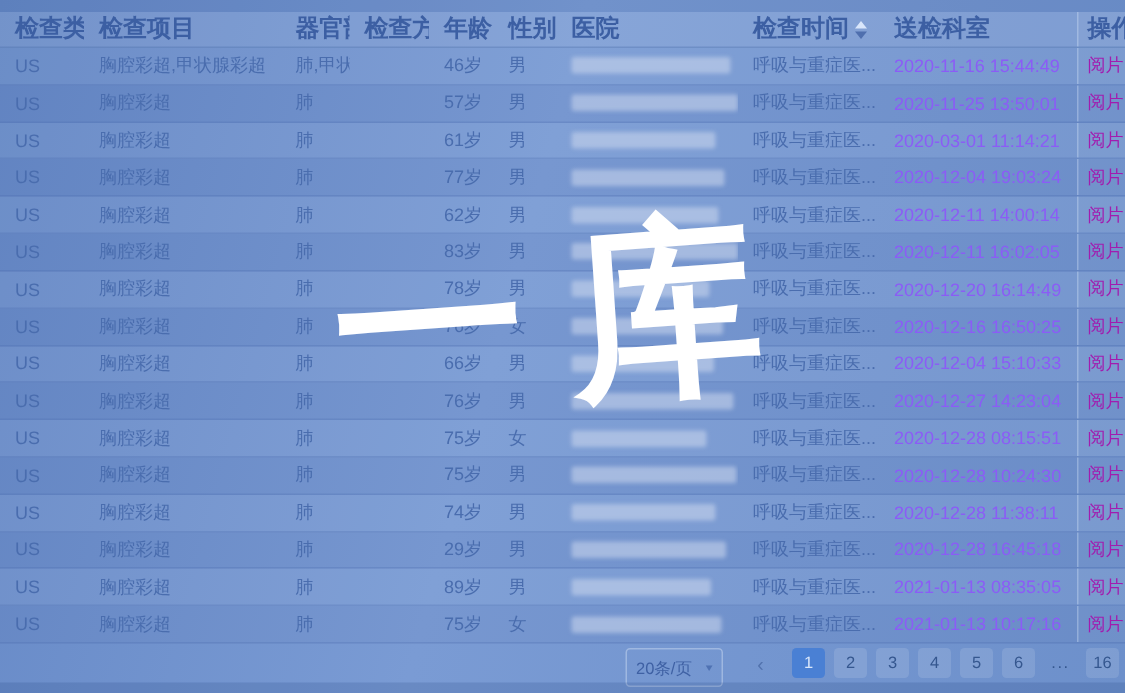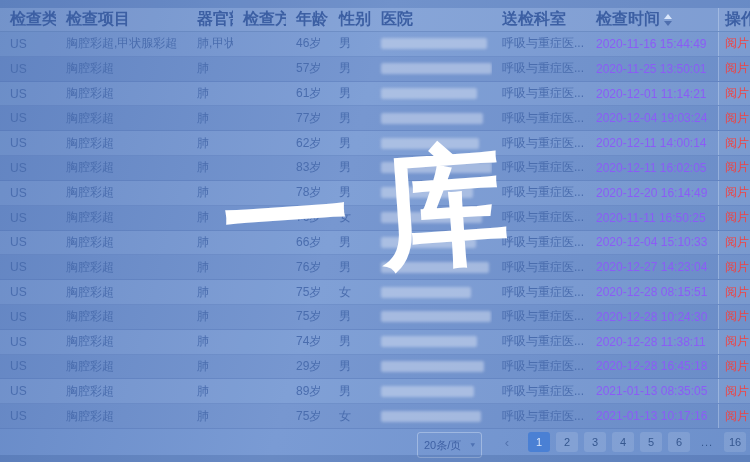--- a/index.html
+++ b/index.html
@@ -33,21 +33,21 @@
   .row:nth-child(odd){background:rgba(255,255,255,0.05);}
   .row:nth-child(even){background:rgba(20,45,95,0.03);}
   .cell{
     padding-left:10px;font-size:12px;color:#4a6dae;
     white-space:nowrap;overflow:hidden;text-overflow:ellipsis;
     display:flex;align-items:center;height:100%;
   }
   .cell.time{color:#8b5cf6;}
   .cell.action-col{padding-left:6px;}
   .action-col{border-left:1px solid rgba(215,230,250,0.35);background:rgba(255,255,255,0.04);}
-  .link{color:#ef4444;cursor:pointer;}
+  .link{color:#a21caf;cursor:pointer;}
   .redacted{
     height:11px;border-radius:2px;background:rgba(205,216,238,0.55);
     filter:blur(1.5px);
   }
 
   .watermark{
     position:absolute;left:222px;top:148px;z-index:5;
     font-size:128px;font-weight:900;color:#ffffff;line-height:1;
     letter-spacing:30px;transform:rotate(-4deg);
     font-family:"Liberation Sans","DejaVu Sans",sans-serif;
@@ -85,28 +85,28 @@
 
 <div class="table">
   <div class="grid-row header-row">
     <div class="hcell">检查类型</div>
     <div class="hcell">检查项目</div>
     <div class="hcell">器官部位</div>
     <div class="hcell">检查方法</div>
     <div class="hcell">年龄</div>
     <div class="hcell">性别</div>
     <div class="hcell">医院</div>
-    <div class="hcell">送检科室</div>
     <div class="hcell">
       <span>检查时间</span>
       <span class="sort-caret">
         <span class="up"></span>
           <span class="down"></span>
       </span>
     </div>
+    <div class="hcell">送检科室</div>
     <div class="hcell action-col">操作</div>
   </div>
   <div class="rows">
   <div class="grid-row row">
     <div class="cell">US</div>
     <div class="cell">胸腔彩超,甲状腺彩超</div>
     <div class="cell">肺,甲状...</div>
     <div class="cell"></div>
     <div class="cell">46岁</div>
     <div class="cell">男</div>
@@ -141,21 +141,21 @@
     <div class="cell">US</div>
     <div class="cell">胸腔彩超</div>
     <div class="cell">肺</div>
     <div class="cell"></div>
     <div class="cell">61岁</div>
     <div class="cell">男</div>
     <div class="cell">
       <span class="redacted" style="width: 96px;"></span>
     </div>
     <div class="cell">呼吸与重症医...</div>
-    <div class="cell time">2020-12-01 11:14:21</div>
+    <div class="cell time">2020-03-01 11:14:21</div>
     <div class="cell action-col">
       <span class="link">阅片</span>
     </div>
   </div>
 
   <div class="grid-row row">
     <div class="cell">US</div>
     <div class="cell">胸腔彩超</div>
     <div class="cell">肺</div>
     <div class="cell"></div>
@@ -226,21 +226,21 @@
     <div class="cell">US</div>
     <div class="cell">胸腔彩超</div>
     <div class="cell">肺</div>
     <div class="cell"></div>
     <div class="cell">76岁</div>
     <div class="cell">女</div>
     <div class="cell">
       <span class="redacted" style="width: 101px;"></span>
     </div>
     <div class="cell">呼吸与重症医...</div>
-    <div class="cell time">2020-11-11 16:50:25</div>
+    <div class="cell time">2020-12-16 16:50:25</div>
     <div class="cell action-col">
       <span class="link">阅片</span>
     </div>
   </div>
 
   <div class="grid-row row">
     <div class="cell">US</div>
     <div class="cell">胸腔彩超</div>
     <div class="cell">肺</div>
     <div class="cell"></div>

